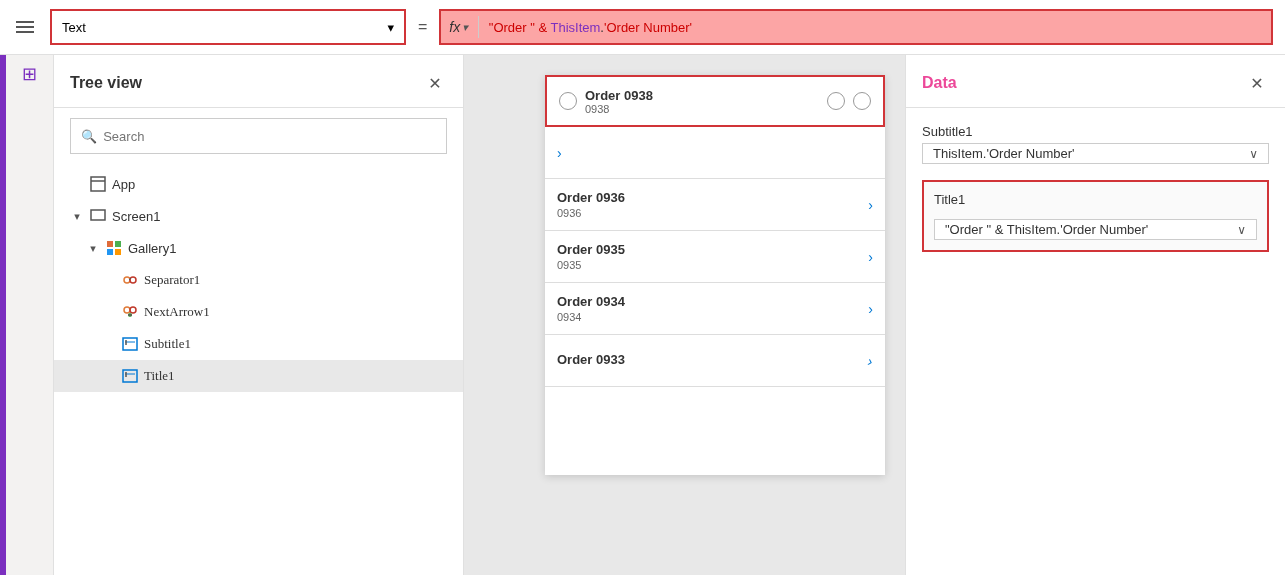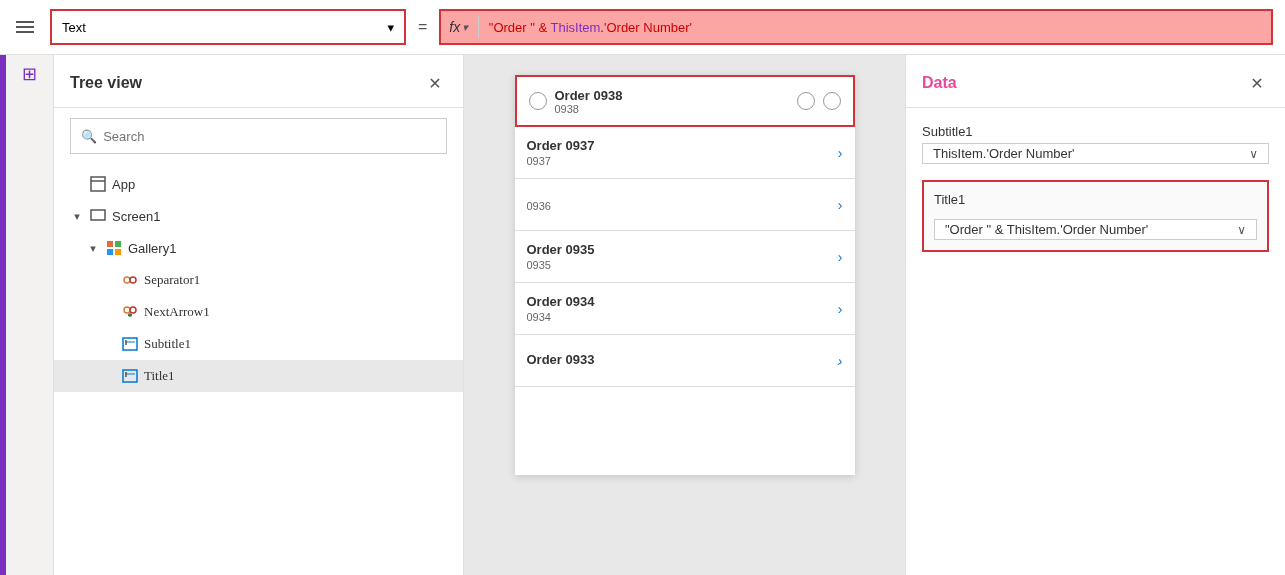--- a/index.html
+++ b/index.html
@@ -103,21 +103,21 @@
     .tree-indent-3 { padding-left: 48px; font-family: Liberation Serif, serif; }
     .tree-item-label { font-size: 13px; color: #333; }
     .expand-btn { font-size: 11px; color: #555; width: 14px; text-align: center; }
 
     
     .canvas-area {
       flex: 1;
       background: #e8e8e8;
       display: flex;
       align-items: flex-start;
-      justify-content: center;
+      justify-content: flex-end;
       padding: 20px;
       overflow: hidden;
     }
     .app-canvas {
       background: #fff;
       width: 340px;
       min-height: 400px;
       box-shadow: 0 2px 8px rgba(0,0,0,0.15);
     }
 
@@ -354,29 +354,26 @@
           <div class="selected-item-title">Order 0938</div>
           <div class="selected-item-subtitle">0938</div>
         </div>
         <div class="handle-circles-row">
           <div class="handle-circle"></div>
           <div class="handle-circle"></div>
         </div>
       </div>
 
       <div class="gallery-item">
-        <div class="gallery-item-content">
-          <div class="gallery-item-title">Order 0937</div>
-          <div class="gallery-item-subtitle">0937</div>
-        </div>
         <span class="gallery-chevron">›</span>
       </div>
 
       <div class="gallery-item">
         <div class="gallery-item-content">
+          <div class="gallery-item-title">Order 0936</div>
           <div class="gallery-item-subtitle">0936</div>
         </div>
         <span class="gallery-chevron">›</span>
       </div>
 
       <div class="gallery-item">
         <div class="gallery-item-content">
           <div class="gallery-item-title">Order 0935</div>
           <div class="gallery-item-subtitle">0935</div>
         </div>

